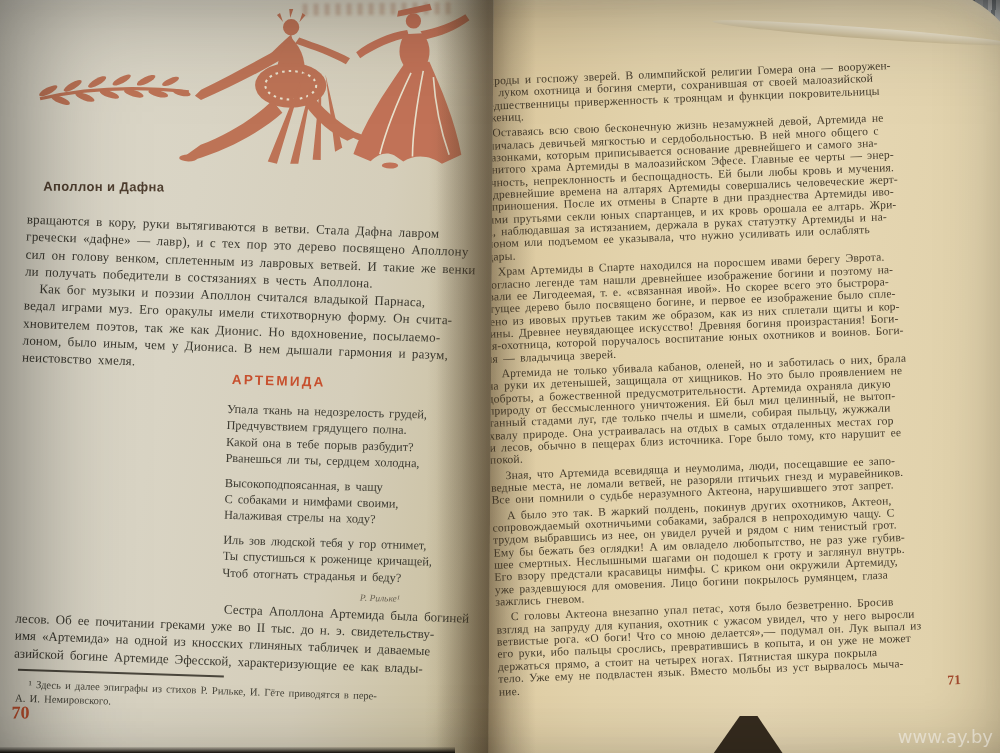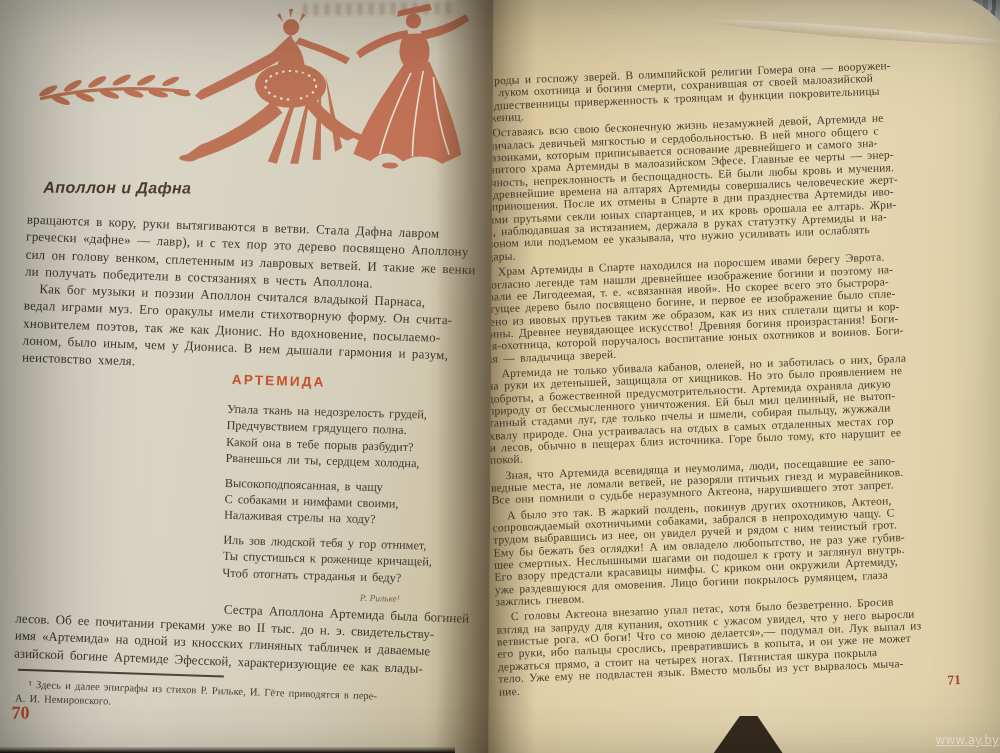--- a/index.html
+++ b/index.html
@@ -36,21 +36,21 @@
          transform:rotate(.4deg);overflow:hidden;
          background:linear-gradient(100deg,#dcd8ca 0%,#d9d4c4 38%,#d5cebA 68%,#cbc1a2 90%,#b3a683 100%);
          box-shadow:inset 0 18px 26px -16px rgba(255,255,250,.55);}
   .page-left::after{content:"";position:absolute;top:0;right:0;width:64px;height:100%;
          background:linear-gradient(90deg,rgba(90,70,40,0) 0%,rgba(90,70,40,.18) 55%,rgba(70,52,28,.42) 100%);}
   .show-through{position:absolute;left:314px;top:16px;width:150px;height:12px;
          background:repeating-linear-gradient(90deg,rgba(150,92,62,.28) 0 5px,rgba(150,92,62,0) 5px 11px);
          filter:blur(1.6px);transform:rotate(-1deg);}
   .illus{position:absolute;left:46px;top:14px;width:438px;height:174px;}
   .caption{position:absolute;left:56px;top:194px;color:#4e3e2f;font-weight:bold;
-         font-size:16px;letter-spacing:.4px;font-family:"Liberation Sans",sans-serif;font-style:italic;}
+         font-size:13px;letter-spacing:.4px;font-family:"Liberation Sans",sans-serif;}
   .lp-para1{position:absolute;left:40px;top:226px;width:478px;transform:rotate(1.6deg);
          transform-origin:left top;color:#3a382f;font-size:13px;word-spacing:2.8px;letter-spacing:.2px;}
   .lp-para1 .line{white-space:nowrap;line-height:17.3px;}
   .lp-para1 .line:nth-child(5){padding-left:15px;}
   .poem-block{position:absolute;left:242px;top:386px;transform:rotate(1.2deg);transform-origin:left top;}
   .lp-heading{color:#c7502e;font-weight:bold;font-size:13.5px;letter-spacing:2.2px;
          font-family:"Liberation Sans",sans-serif;margin:0 0 14px 4px;}
   .stanza{margin-bottom:8px;color:#3d3b32;font-size:12.3px;word-spacing:2px;}
   .stanza .line{white-space:nowrap;line-height:16.4px;}
   .attrib{width:178px;text-align:right;font-style:italic;font-size:9.5px;color:#6b6354;margin-top:3px;}
@@ -67,22 +67,22 @@
   .lp-pagenum{position:absolute;left:28px;top:718px;color:#c0512f;font-weight:bold;font-size:18px;}
   
   .gutter{position:absolute;left:436px;top:0;width:100px;height:753px;z-index:5;pointer-events:none;
          background:linear-gradient(90deg,rgba(40,30,18,0) 0%,rgba(45,34,20,.22) 28%,rgba(58,44,26,.42) 52%,rgba(45,34,20,.18) 74%,rgba(40,30,18,0) 100%);}
   .bottom-wedge{position:absolute;left:693px;top:716px;width:104px;height:40px;z-index:6;
          background:#271d12;clip-path:polygon(18% 100%,45% 0,62% 0,88% 100%);opacity:.92;}
   .bottom-strip{position:absolute;left:0;bottom:0;width:455px;height:6px;z-index:6;
          background:linear-gradient(180deg,rgba(20,16,10,.1),#16120c);}
   .vignette{position:absolute;inset:0;z-index:6;pointer-events:none;
          box-shadow:inset 70px 40px 120px -60px rgba(0,0,0,.5), inset -20px -20px 80px -40px rgba(0,0,0,.35);}
-  .watermark{position:absolute;right:1px;bottom:6px;z-index:7;color:rgba(248,248,248,.5);
-         font-size:12px;font-family:"DejaVu Sans","Liberation Sans",sans-serif;text-decoration:underline;}
+  .watermark{position:absolute;right:7px;bottom:6px;z-index:7;color:rgba(248,248,248,.5);
+         font-size:18px;font-family:"DejaVu Sans","Liberation Sans",sans-serif;}
 </style>
 </head>
 <body>
 
 <div class="stage">
 
   <div class="metal"></div>
   <div class="cover-edge"></div>
 
   <div class="page-right">

